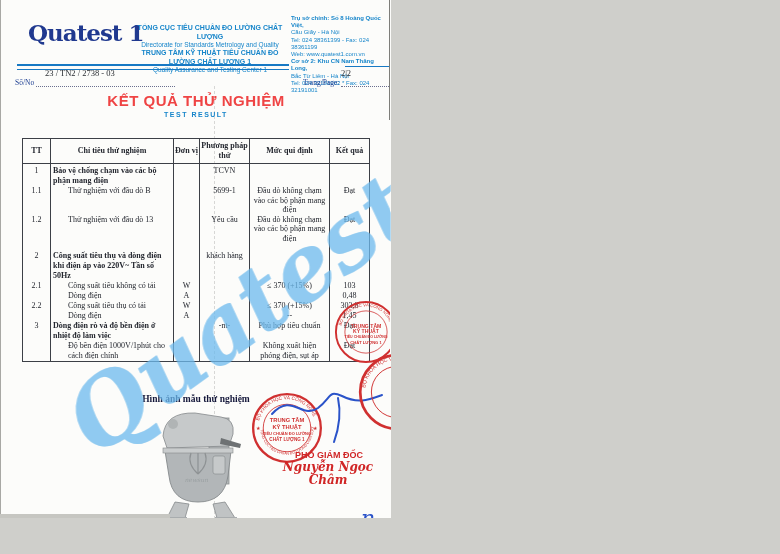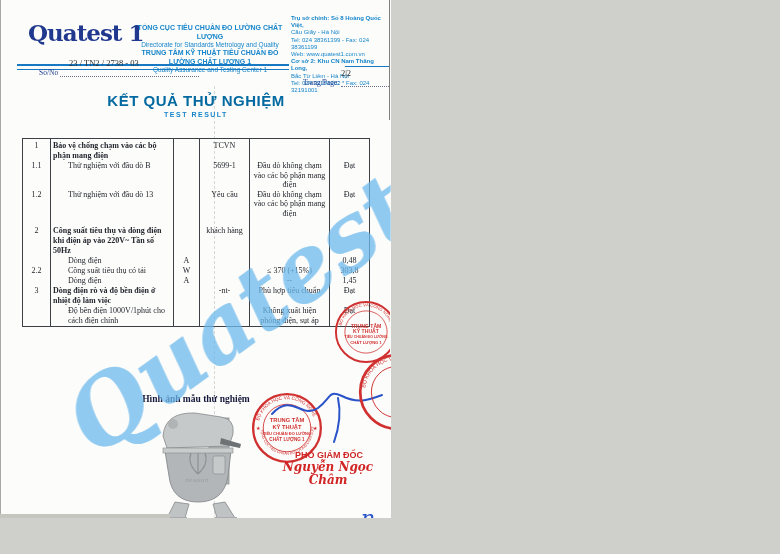--- a/index.html
+++ b/index.html
@@ -19,27 +19,27 @@
        font-family:"Liberation Sans",sans-serif;}
   .o1,.o3{font-weight:bold;font-size:7px;line-height:8.6px;}
   .o2,.o4{font-size:6.5px;line-height:8px;}
   .contact{position:absolute;left:290px;top:15px;width:97px;color:#1685ca;
            font:6px/7.2px "Liberation Sans",sans-serif;}
   .contact .b{font-weight:bold;}
   .contact span{display:block;}
   .rule{position:absolute;left:16px;top:64px;width:272px;height:3px;
         border-top:2px solid #1779c4;border-bottom:1px solid #1779c4;}
   .rule-s{position:absolute;left:344px;top:66px;width:44px;border-top:1.5px solid #1779c4;}
-  .docno{position:absolute;left:14px;top:59px;width:160px;color:#1e3f92;margin-left:24px;}
+  .docno{position:absolute;left:14px;top:69px;width:160px;color:#1e3f92;}
   .dn-val{margin-left:30px;font:8.5px/9px "Liberation Serif",serif;color:#2a2e33;}
   .dn-row{display:flex;align-items:flex-end;font:7.5px/9px "Liberation Serif",serif;}
   .dotline{flex:1;border-bottom:1px dotted #6a6f8e;margin-left:2px;height:8px;}
   .pgno{position:absolute;left:302px;top:69px;width:86px;color:#1e3f92;}
   .pg-val{text-align:center;font:8.5px/9px "Liberation Serif",serif;color:#2a2e33;}
-  .title{position:absolute;left:0;top:92px;width:100%;text-align:center;color:#0369a1;
+  .title{position:absolute;left:0;top:92px;width:100%;text-align:center;color:#ef4444;
          font:bold 15px/17px "Liberation Sans",sans-serif;letter-spacing:0.5px;}
   .subtitle{position:absolute;left:0;top:111px;width:100%;text-align:center;color:#1685ca;
             font:bold 7px/8px "Liberation Sans",sans-serif;letter-spacing:1.5px;}
 
   
   .flbl{position:absolute;left:55px;font:bold 9px/11px "Liberation Serif",serif;color:#1d2126;}
   .fval{position:absolute;left:135px;font:9px/11px "Liberation Serif",serif;color:#1d2126;white-space:nowrap;}
   .spec{position:absolute;left:135px;top:215px;font:8px/10.3px "Liberation Sans",sans-serif;color:#2b2e33;}
   .spec span{display:block;}
 
@@ -279,20 +279,28 @@
       <table class="ttable">
         <colgroup>
             <col style="width:28px">
             <col style="width:123px">
             <col style="width:26px">
             <col style="width:50px">
             <col style="width:80px">
             <col style="width:40px">
           </colgroup>
         <tbody>
+            <tr>
+          <th>TT</th>
+          <th>Chỉ tiêu thử nghiệm</th>
+          <th>Đơn vị</th>
+          <th>Phương pháp thử</th>
+          <th>Mức qui định</th>
+          <th>Kết quả</th>
+        </tr>
         <tr class="grp first">
               <td class="c-tt">1</td>
               <td class="c-name">Bảo vệ chống chạm vào các bộ phận mang điện</td>
               <td class="c-unit"></td>
               <td class="c-met">TCVN</td>
               <td class="c-req"></td>
               <td class="c-res"></td>
             </tr>
         <tr class="sub">
               <td class="c-tt">1.1</td>
@@ -310,20 +318,28 @@
               <td class="c-req">Đầu dò không chạm vào các bộ phận mang điện</td>
               <td class="c-res">Đạt</td>
             </tr>
         <tr class="grp gap">
               <td class="c-tt">2</td>
               <td class="c-name">Công suất tiêu thụ và dòng điện khi điện áp vào 220V~ Tần số 50Hz</td>
               <td class="c-unit"></td>
               <td class="c-met">khách hàng</td>
               <td class="c-req"></td>
               <td class="c-res"></td>
+            </tr>
+        <tr class="sub">
+              <td class="c-tt">2.1</td>
+              <td class="c-name">Công suất tiêu không có tải</td>
+              <td class="c-unit">W</td>
+              <td class="c-met"></td>
+              <td class="c-req">≤ 370 (+15%)</td>
+              <td class="c-res">103</td>
             </tr>
         <tr class="sub">
               <td class="c-tt"></td>
               <td class="c-name">Dòng điện</td>
               <td class="c-unit">A</td>
               <td class="c-met"></td>
               <td class="c-req"></td>
               <td class="c-res">0,48</td>
             </tr>
         <tr class="sub">

